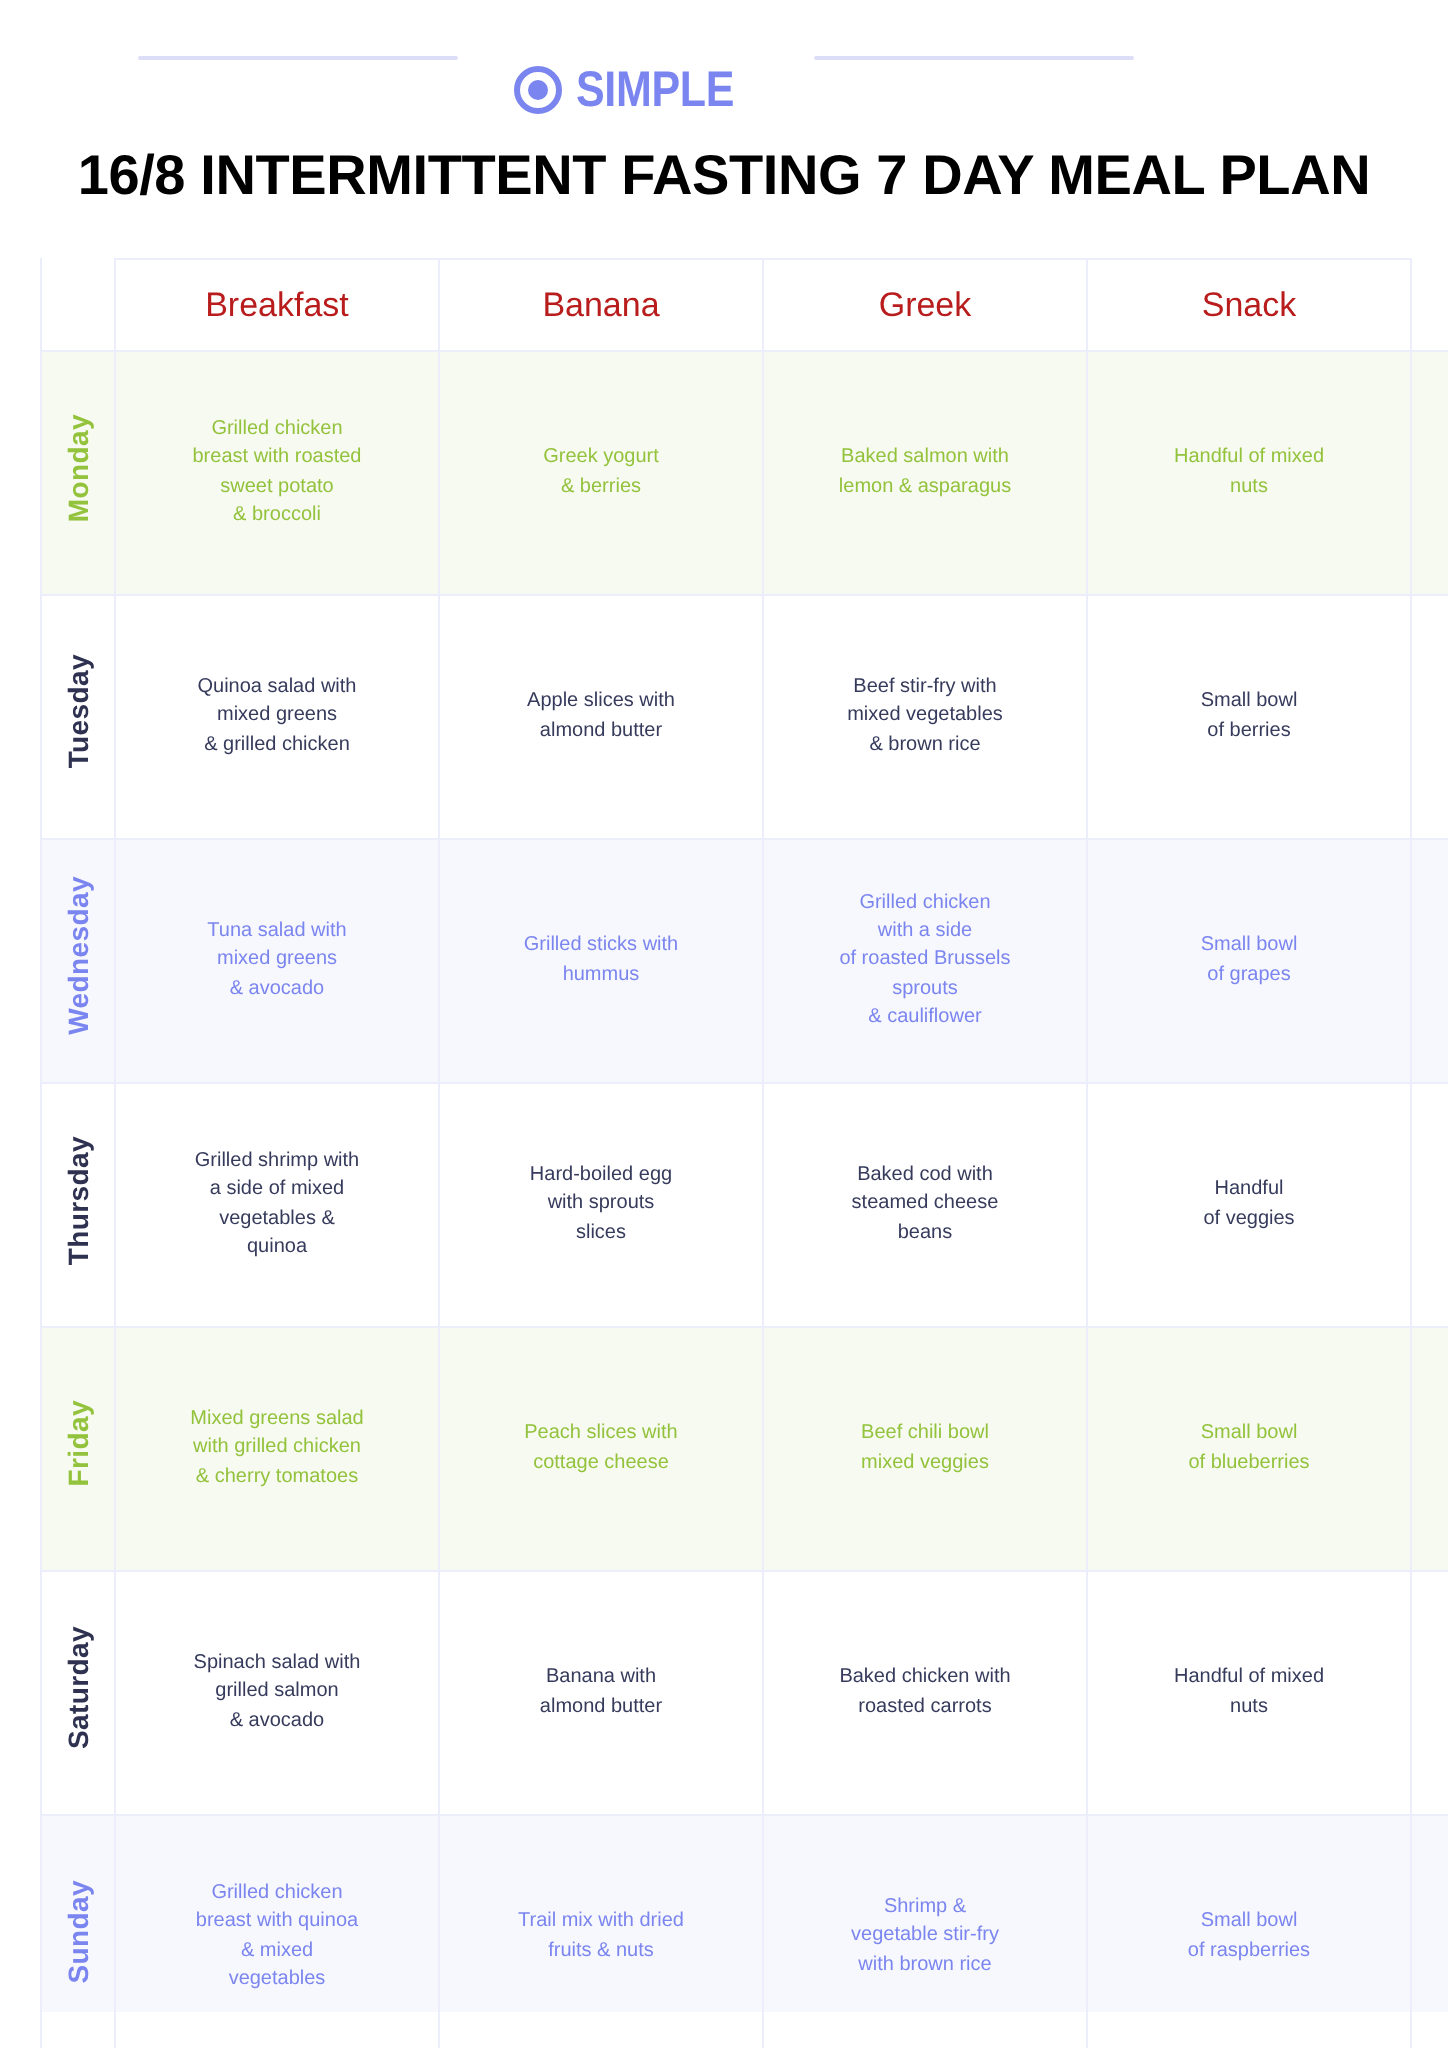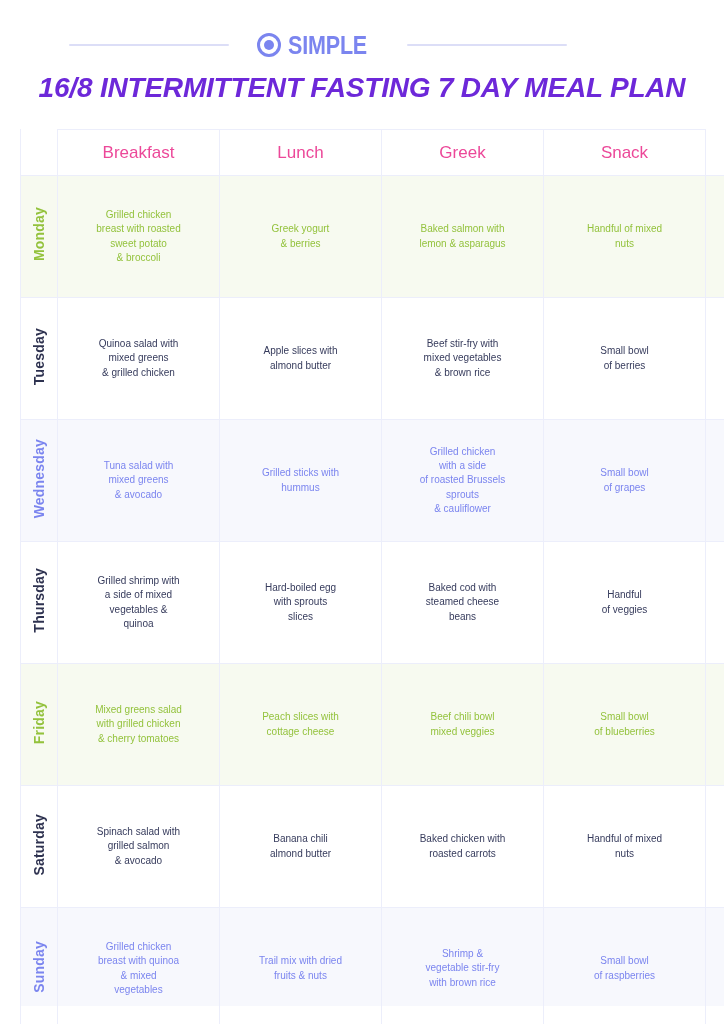--- a/index.html
+++ b/index.html
@@ -23,21 +23,20 @@
   }
 
   
   .brandbar {
     position: absolute;
     left: 0;
     top: 28px;
     width: 636px;
     height: 34px;
     display: flex;
-    align-items: center;
     justify-content: center;
     gap: 0;
   }
   .rule {
     height: 2px;
     width: 160px;
     background: #dcdef7;
     border-radius: 1px;
   }
   .rule.left  { margin-right: 28px; }
@@ -77,22 +76,21 @@
 
   
   .title {
     position: absolute;
     left: 0;
     top: 72px;
     width: 724px;
     text-align: center;
     font-size: 28px;
     font-weight: bold;
-    font-style: italic;
-    color: #6d28d9;
+    color: #000000;
     letter-spacing: -0.2px;
     white-space: nowrap;
   }
 
   
   .grid {
     position: absolute;
     left: 20px;
     top: 129px;
     width: 704px;   
@@ -107,21 +105,21 @@
     font-weight: normal;
   }
   .col-day   { width: 37px; }
   .col-meal  { width: 162px; }
   .col-bleed { width: 21px; }
 
   thead th {
     height: 45px;
     font-size: 17px;
     font-weight: bold;
-    color: #ec4899;
+    color: #b91c1c;
     background: #ffffff;
     border-top-color: transparent;
   }
   thead th.blank { border-top-color: transparent; }
 
   tbody tr { height: 122px; }
 
   .daycell {
     position: relative;
   }
@@ -195,21 +193,21 @@
       <col class="col-meal">
       <col class="col-meal">
       <col class="col-meal">
       <col class="col-meal">
       <col class="col-bleed">
     </colgroup>
     <thead>
       <tr>
         <th class="blank"></th>
         <th>Breakfast</th>
-        <th>Lunch</th>
+        <th>Banana</th>
         <th>Greek</th>
         <th>Snack</th>
         <th class="blank"></th>
       </tr>
     </thead>
     <tbody>
         <tr class="green">
           <td class="daycell"><span class="daylabel">Monday</span></td>
           <td>
             <div class="meal">Grilled chicken
@@ -323,21 +321,21 @@
           <td></td>
         </tr>
         <tr class="plain">
           <td class="daycell"><span class="daylabel">Saturday</span></td>
           <td>
             <div class="meal">Spinach salad with
 grilled salmon
 &amp; avocado</div>
           </td>
           <td>
-            <div class="meal">Banana chili
+            <div class="meal">Banana with
 almond butter</div>
           </td>
           <td>
             <div class="meal">Baked chicken with
 roasted carrots</div>
           </td>
           <td>
             <div class="meal">Handful of mixed
 nuts</div>
           </td>

